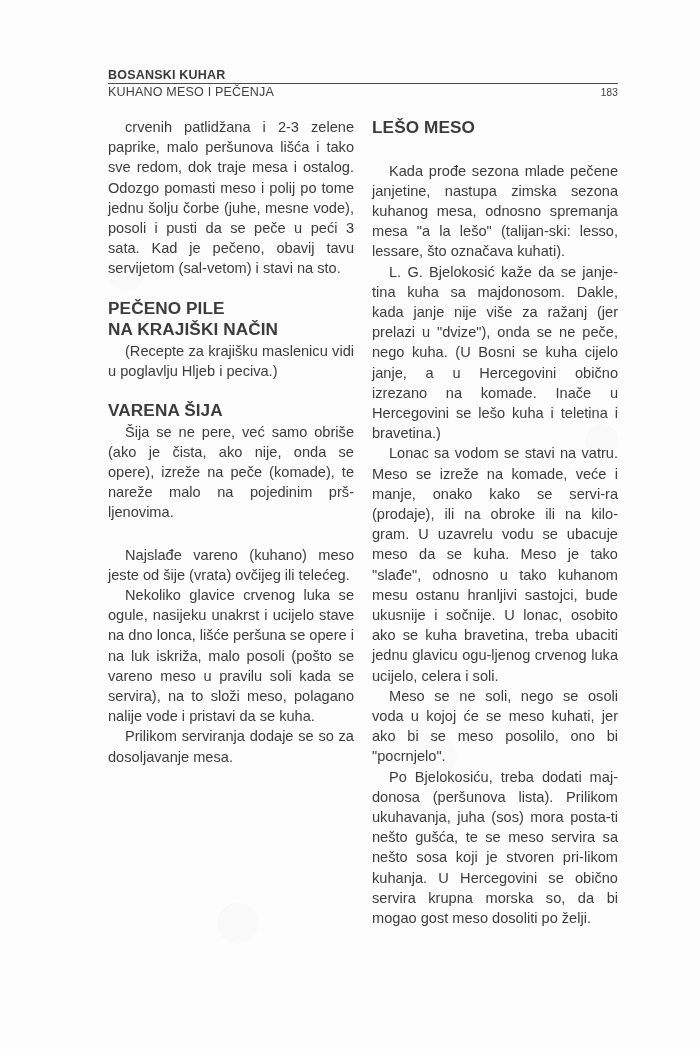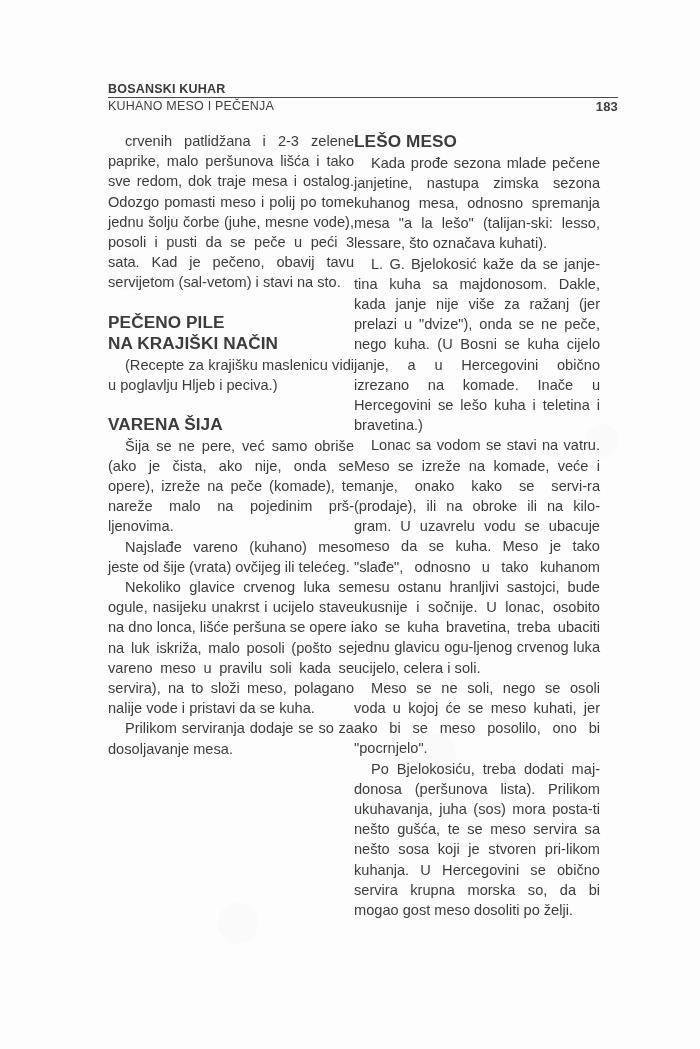--- a/index.html
+++ b/index.html
@@ -23,21 +23,21 @@
     background:
       radial-gradient(circle at 18% 26%, rgba(0,0,0,0.012) 0 18px, rgba(0,0,0,0) 19px),
       radial-gradient(circle at 62% 72%, rgba(0,0,0,0.010) 0 22px, rgba(0,0,0,0) 23px),
       radial-gradient(circle at 86% 42%, rgba(0,0,0,0.010) 0 16px, rgba(0,0,0,0) 17px),
       radial-gradient(circle at 34% 88%, rgba(0,0,0,0.011) 0 20px, rgba(0,0,0,0) 21px),
       #fdfdfd;
   }
   .content {
     position: absolute;
     left: 108px;
-    top: 82px;
+    top: 68px;
     width: 510px;
   }
   
   .runhead-top {
     font-size: 12.5px;
     font-weight: bold;
     letter-spacing: 0.2px;
     line-height: 14px;
     color: #3a3a3a;
     padding-bottom: 1px;
@@ -51,27 +51,27 @@
   .runhead-bottom {
     display: flex;
     justify-content: space-between;
     align-items: flex-start;
     font-size: 12.5px;
     letter-spacing: 0.2px;
     line-height: 15px;
     color: #3f3f3f;
   }
   .folio {
-    font-weight: bold;
-    font-size: 13px;
+    font-weight: normal;
+    font-size: 10px;
   }
   
   .columns {
     display: flex;
-    gap: 0;
+    gap: 18px;
     margin-top: 17px;
   }
   .col {
     width: 246px;
   }
   p {
     margin: 0;
     font-size: 14.6px;
     line-height: 20.2px;
     text-align: justify;
@@ -84,21 +84,21 @@
   }
   h2 {
     margin: 0;
     font-size: 17.2px;
     line-height: 21.5px;
     font-weight: bold;
     letter-spacing: 0.1px;
     color: #3c3c3c;
   }
   .sp-head-before { margin-top: 19px; }
-  .sp-head-after  { }
+  .sp-head-after  { margin-top: 22px; }
 </style>
 </head>
 <body>
 
 <div class="page">
   <div class="content">
 
     <div class="runhead-top">BOSANSKI KUHAR</div>
     <div class="rule"></div>
     <div class="runhead-bottom">

